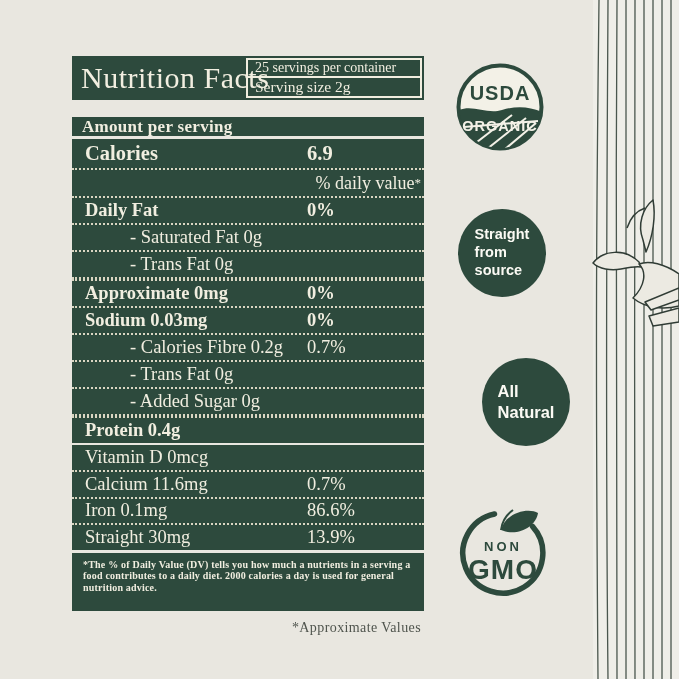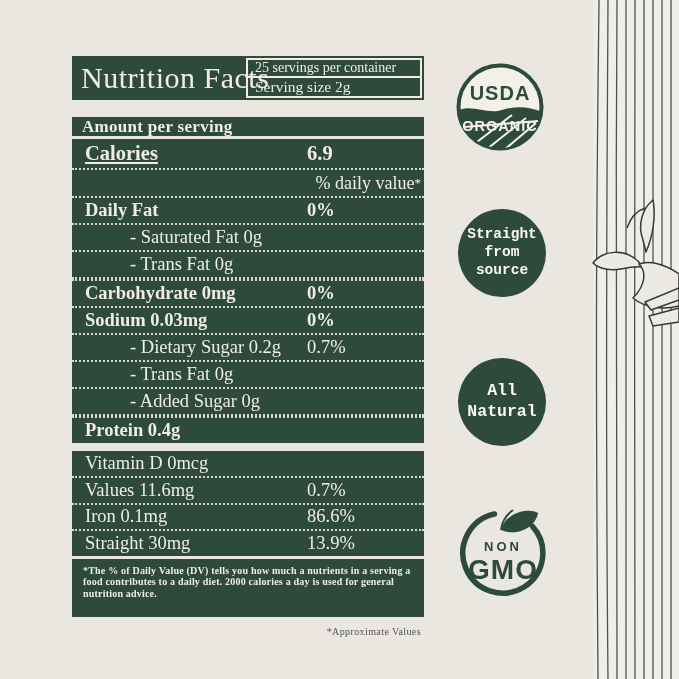--- a/index.html
+++ b/index.html
@@ -23,46 +23,46 @@
   .serving-cell{
     position:absolute;top:2px;right:2px;bottom:2px;width:172px;
     border:2px solid #f1eee0;display:flex;flex-direction:column;
   }
   .serving-row{flex:1;display:flex;align-items:center;padding-left:7px;font-size:14.5px;white-space:nowrap;}
   .serving-row:first-child{border-bottom:2px solid #f1eee0;font-size:14px;}
   .serving-row:last-child{font-size:15.5px;}
   .amount-bar{margin-top:17px;height:19px;display:flex;align-items:center;
     font-weight:bold;font-size:17px;padding-left:10px;letter-spacing:.3px;}
   .main-box{margin-top:3px;height:304px;display:flex;flex-direction:column;}
-  .micro-box{margin-top:8px;height:105px;display:flex;flex-direction:column;}
+  .micro-box{margin-top:2px;height:105px;display:flex;flex-direction:column;}
   .row{
     position:relative;flex:1;display:flex;align-items:center;
     padding-left:13px;font-size:18.5px;white-space:nowrap;
   }
   .row .val{position:absolute;left:235px;}
   .row.bold, .row.bold .val{font-weight:bold;}
   .row.indent{padding-left:58px;}
   .row.sep{border-bottom:2px dotted #d9d5c2;}
   .row.sep-top{border-top:2px dotted #d9d5c2;}
-  .row-calories{flex:0 0 29px;font-size:20.5px;text-decoration:underline;}
+  .row-calories{flex:0 0 29px;font-size:20.5px;}
   .row-dv{flex:0 0 26px;justify-content:flex-end;padding-right:3px;font-size:18px;}
   .row-dv sup{font-size:13px;line-height:0;}
   .footnote-box{margin-top:3px;height:58px;box-sizing:border-box;
     padding:6px 8px 6px 11px;font-size:10px;font-weight:600;
     line-height:1.14;letter-spacing:.2px;}
   .approx-note{margin-top:9px;text-align:right;padding-right:3px;
-    font-size:10px;color:#4f544d;letter-spacing:.4px;}
+    font-size:14px;color:#4f544d;letter-spacing:.4px;}
   
   .badge-circle{
     position:absolute;border-radius:50%;background:#2d4a3d;color:#fbfaf4;
-    display:flex;align-items:center;justify-content:center;text-align:center;
-    font-family:Liberation Mono, monospace;font-weight:bold;
+    display:flex;align-items:center;justify-content:center;
+    font-family:Liberation Sans, sans-serif;font-weight:bold;
   }
   .badge-sfs{left:458px;top:209px;width:88px;height:88px;font-size:14.5px;line-height:1.22;}
-  .badge-an{left:458px;top:358px;width:88px;height:88px;font-size:16.5px;line-height:1.25;}
+  .badge-an{left:482px;top:358px;width:88px;height:88px;font-size:16.5px;line-height:1.25;}
   .badge-svg{position:absolute;}
 </style>
 </head>
 <body>
 
 <div id="page">
 
   <svg class="deco-strip" viewBox="0 0 92 679" xmlns="http://www.w3.org/2000/svg">
     <rect x="6" y="0" width="86" height="679" fill="#efeee8"></rect>
     <g stroke="#4a564d" stroke-width="1.3" fill="none">
@@ -113,29 +113,29 @@
       </div>
       <div class="row indent sep">
         <span>- Saturated Fat 0g</span>
         <span class="val"></span>
       </div>
       <div class="row indent sep">
         <span>- Trans Fat 0g</span>
         <span class="val"></span>
       </div>
       <div class="row bold sep sep-top">
-        <span>Carbohydrate 0mg</span>
+        <span>Approximate 0mg</span>
         <span class="val">0%</span>
       </div>
       <div class="row bold sep">
         <span>Sodium 0.03mg</span>
         <span class="val">0%</span>
       </div>
       <div class="row indent sep">
-        <span>- Dietary Sugar 0.2g</span>
+        <span>- Calories Fibre 0.2g</span>
         <span class="val">0.7%</span>
       </div>
       <div class="row indent sep">
         <span>- Trans Fat 0g</span>
         <span class="val"></span>
       </div>
       <div class="row indent sep">
         <span>- Added Sugar 0g</span>
         <span class="val"></span>
       </div>
@@ -144,21 +144,21 @@
         <span class="val"></span>
       </div>
     </div>
 
     <div class="gbox micro-box">
       <div class="row sep">
         <span>Vitamin D 0mcg</span>
         <span class="val"></span>
       </div>
       <div class="row sep">
-        <span>Values 11.6mg</span>
+        <span>Calcium 11.6mg</span>
         <span class="val">0.7%</span>
       </div>
       <div class="row sep">
         <span>Iron 0.1mg</span>
         <span class="val">86.6%</span>
       </div>
       <div class="row">
         <span>Straight 30mg</span>
         <span class="val">13.9%</span>
       </div>

